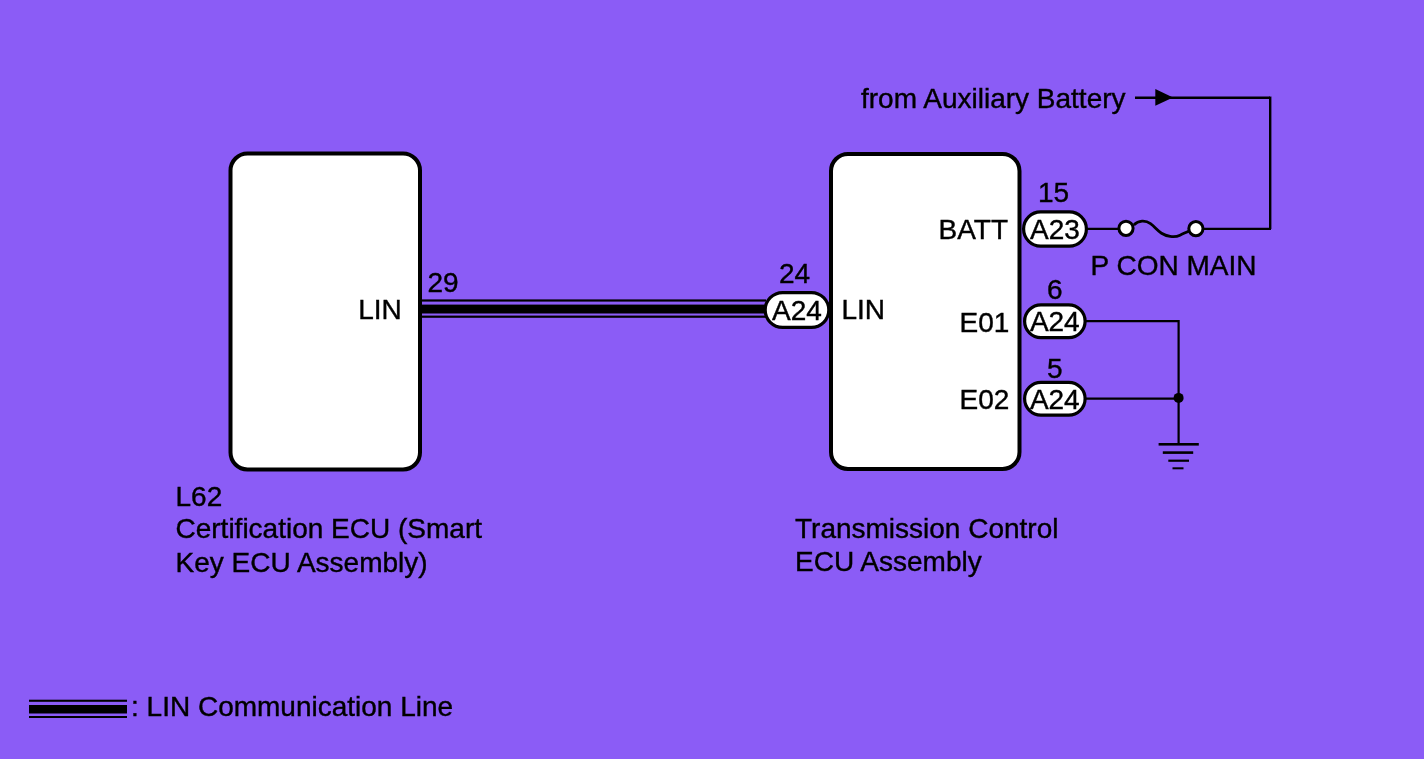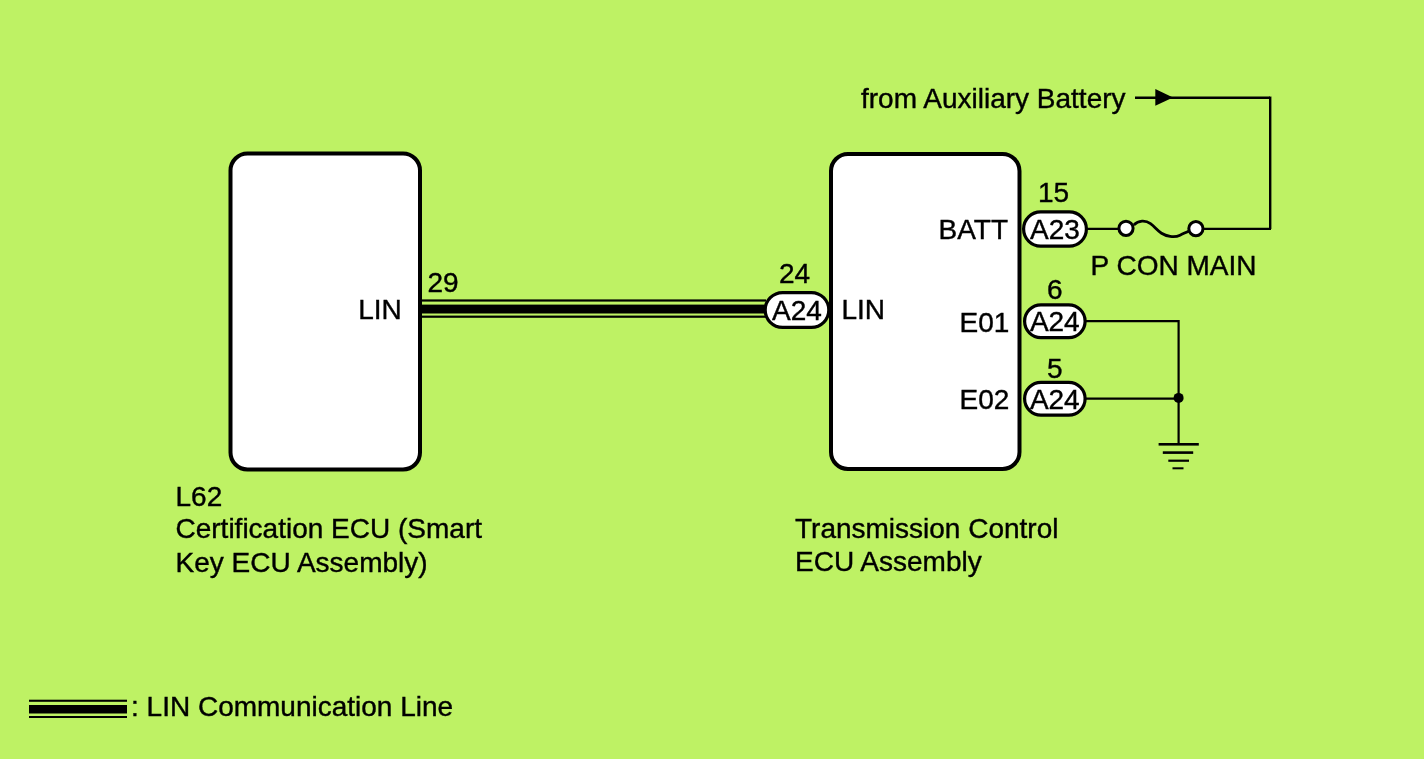--- a/index.html
+++ b/index.html
@@ -1,16 +1,16 @@
 <!DOCTYPE html>
 <html><head>
 <meta charset="utf-8">
 <style>
   html,body{margin:0;padding:0;background:#ffffff;}
-  #canvas{position:relative;width:1424px;height:759px;background:#bef264;overflow:hidden;}
+  #canvas{position:relative;width:1424px;height:759px;background:#8b5cf6;overflow:hidden;}
   svg text{font-family:"Liberation Sans",sans-serif;fill:#000;}
 </style>
 </head>
 <body>
 <div id="canvas">
 <svg width="1424" height="759" viewBox="0 0 1424 759" xmlns="http://www.w3.org/2000/svg">
 
   <rect x="230.5" y="153.5" width="189.5" height="316" rx="17" fill="#fff" stroke="#000" stroke-width="4"></rect>
 
   <rect x="831" y="154" width="188.5" height="315" rx="17" fill="#fff" stroke="#000" stroke-width="4"></rect>

